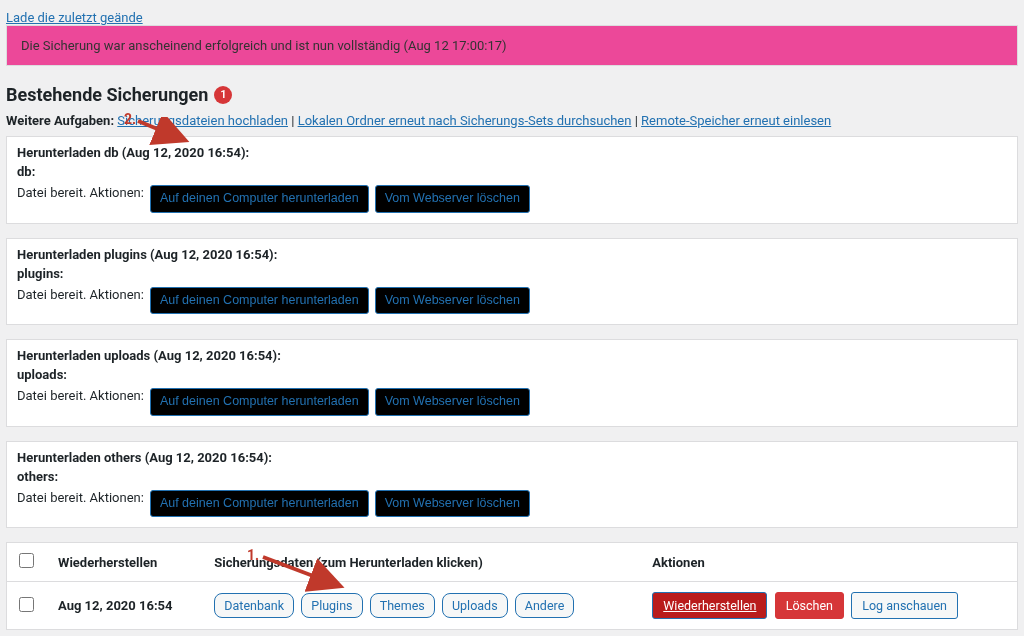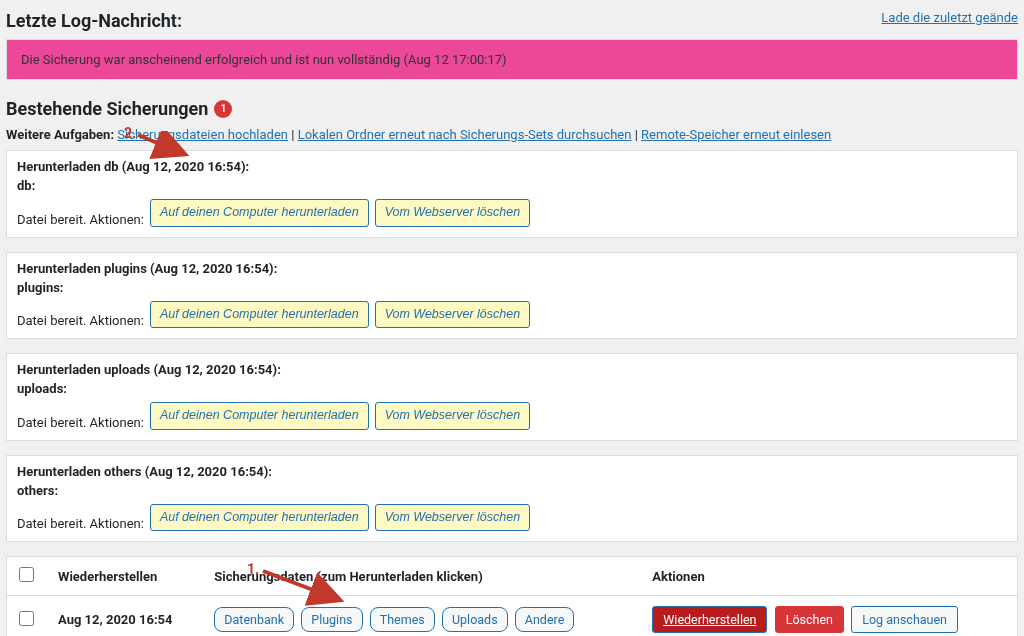--- a/index.html
+++ b/index.html
@@ -58,33 +58,32 @@
   .tasks a { color: #2271b1; text-decoration: underline; }
   .dlbox {
     background: #fff;
     border: 1px solid #dcdcde;
     padding: 8px 10px 10px 10px;
     margin-bottom: 14px;
     position: relative;
   }
   .dlbox .title { font-weight: 700; margin-bottom: 4px; }
   .dlbox .sub { font-weight: 700; margin-bottom: 6px; }
-  .dlbox .row { display: flex; align-items: flex-end; gap: 6px; flex-wrap: wrap; }
+  .dlbox .row { display: flex; align-items: flex-start; gap: 6px; flex-wrap: wrap; }
   .dlbox .rowlabel { font-size: 13px; }
   .btn {
     display: inline-block;
-    background: #fef9c3;
+    background: #000000;
     border: 1px solid #2271b1;
     color: #2271b1;
     font-size: 12.5px;
     padding: 4px 9px;
     border-radius: 3px;
     cursor: pointer;
     line-height: 1.4;
-    font-style: italic;
   }
   .annot {
     position: absolute;
     color: #c0392b;
     font-weight: 700;
     font-size: 14px;
     pointer-events: none;
     z-index: 5;
   }
   .arrow {
@@ -138,21 +137,20 @@
   .abtn.outline { background: #f6f7f7; color: #2271b1; border-color: #2271b1; }
   .rel { position: relative; }
   .datecell { font-weight: 700; }
 </style>
 </head>
 <body>
 
 <div class="wrap">
 
   <div class="topbar">
-    <h2 class="section">Letzte Log-Nachricht:</h2>
     <a href="#" class="toplink">Lade die zuletzt geände</a>
   </div>
 
   <div class="card">
     <div class="msg">Die Sicherung war anscheinend erfolgreich und ist nun vollständig (Aug 12 17:00:17)</div>
   </div>
 
   <h2 class="section">
     <span>Bestehende Sicherungen</span>
     <span class="badge">1</span>

